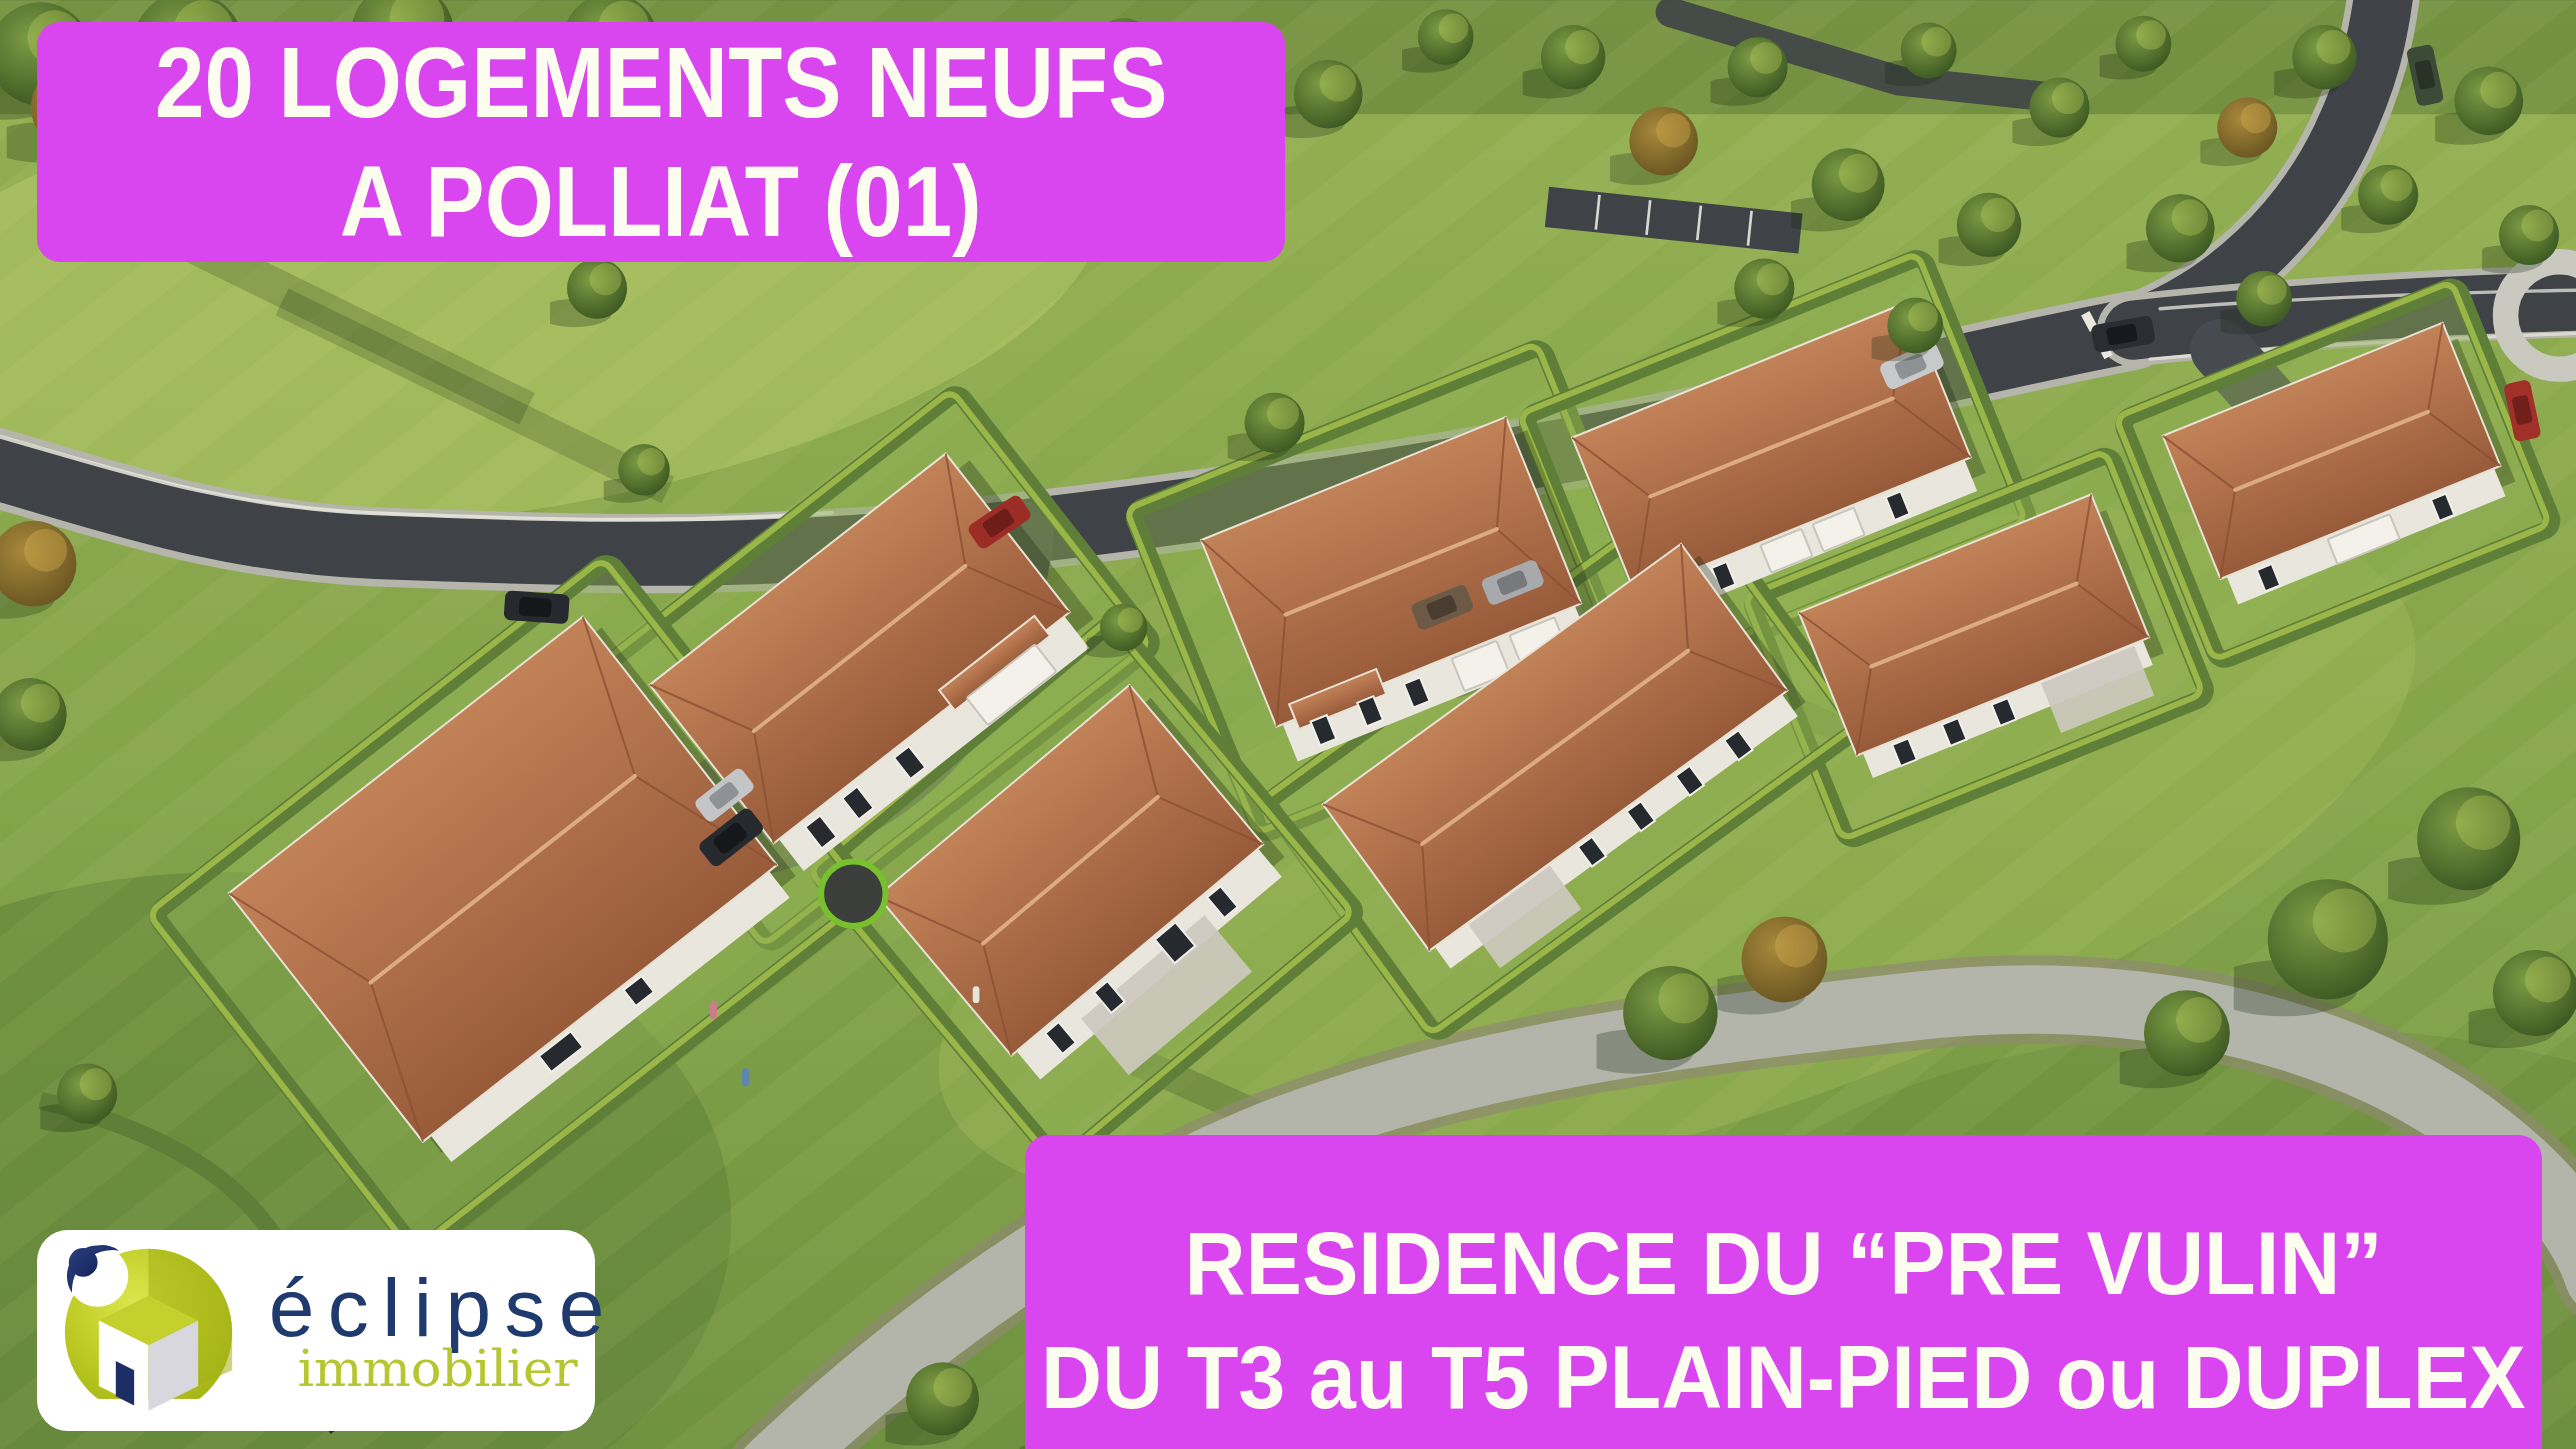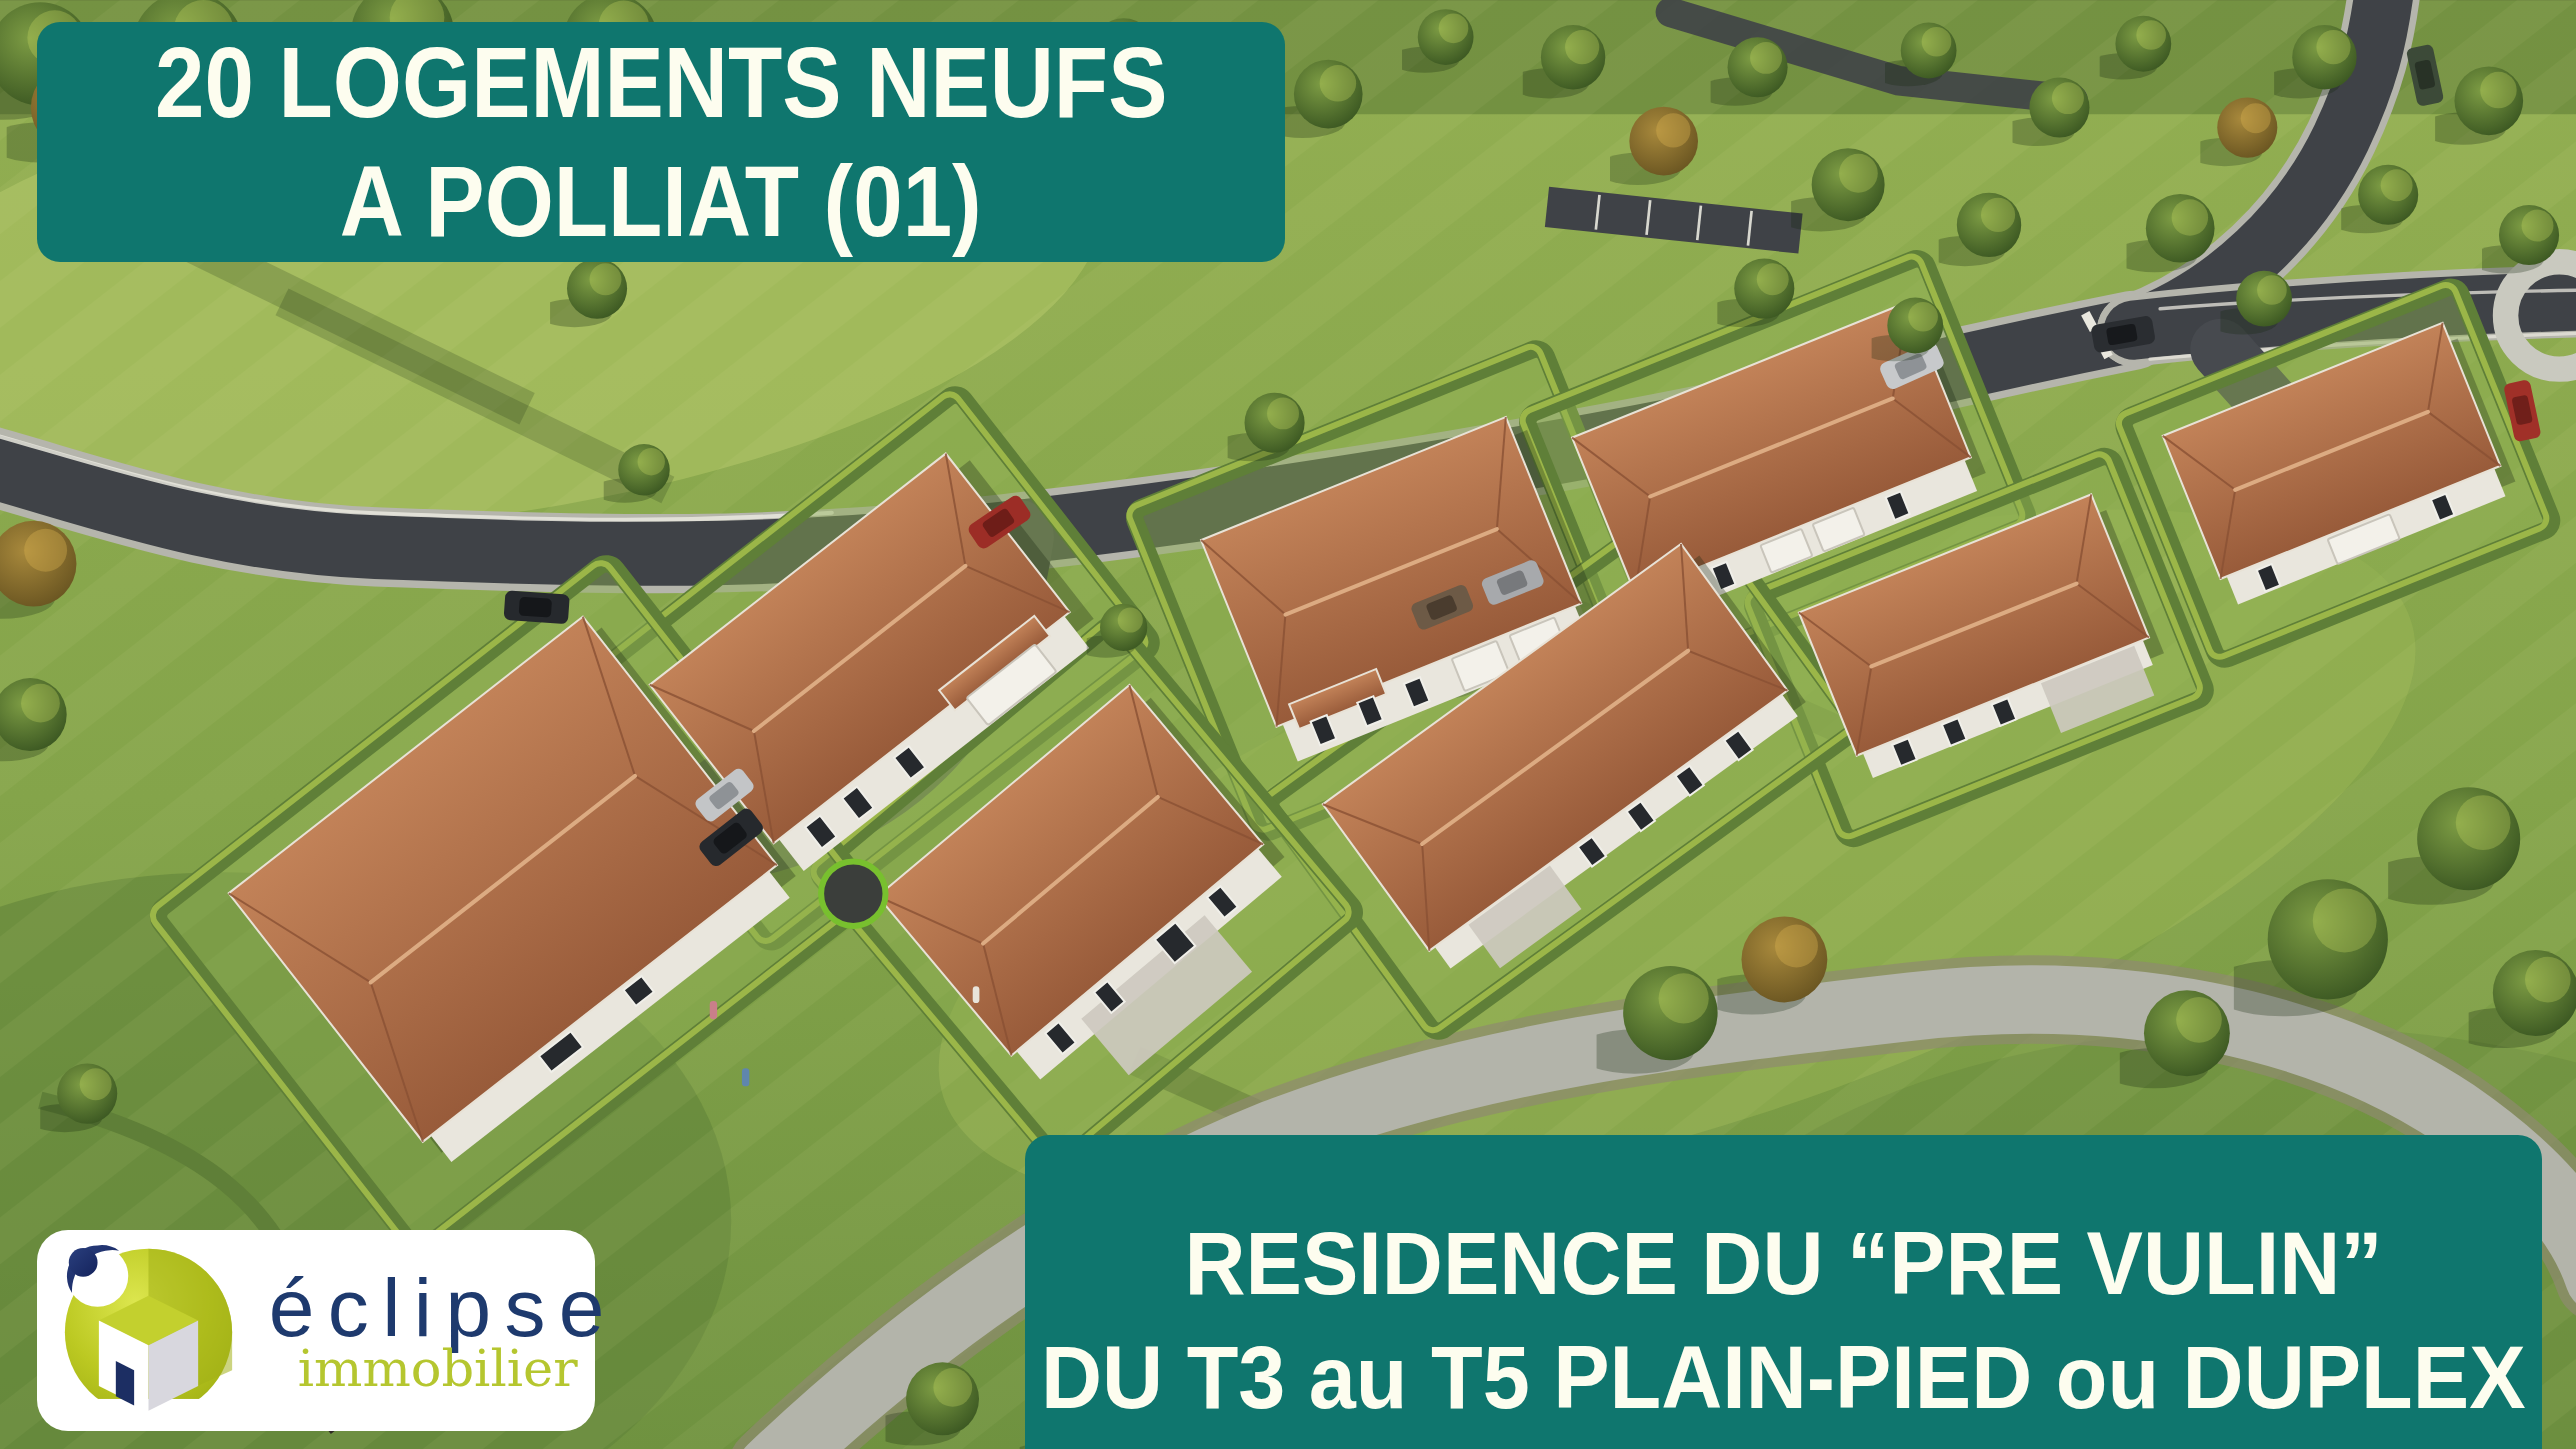--- a/index.html
+++ b/index.html
@@ -23,21 +23,21 @@
   .lane{fill:none;stroke:#474a4f;stroke-linecap:round;}
   .edgeline{fill:none;stroke:#e9e7de;stroke-linecap:round;}
   .gravel-edge{fill:none;stroke:#8f8a6f;stroke-linecap:round;opacity:.7;}
   .gravel{fill:none;stroke:#b3b4aa;stroke-linecap:round;}
   .pad{fill:#4a4d51;}
   .gravelpad{fill:#a59b8a;}
   .terrace{fill:#cdc9bf;opacity:.92;}
   .shadowstreak{fill:rgba(25,45,18,.20);}
 
   
-  .banner{position:absolute;background:#0f766e;color:#fdfdef;
+  .banner{position:absolute;background:#d946ef;color:#fdfdef;
           display:flex;flex-direction:column;align-items:center;justify-content:center;
           font-weight:700;text-align:center;}
   .banner .bline{display:inline-block;white-space:nowrap;line-height:1.12;}
   .banner-top{left:37px;top:22px;width:1248px;height:240px;border-radius:23px;
               font-size:101px;gap:5.4px;}
   .banner-top .bline{transform:scaleX(.88);}
   .banner-bottom{left:1025px;top:1135px;width:1517px;height:372px;border-radius:24px;
                  font-size:89px;gap:14.8px;}
   .banner-bottom .bline{transform:scaleX(.95);}
 

